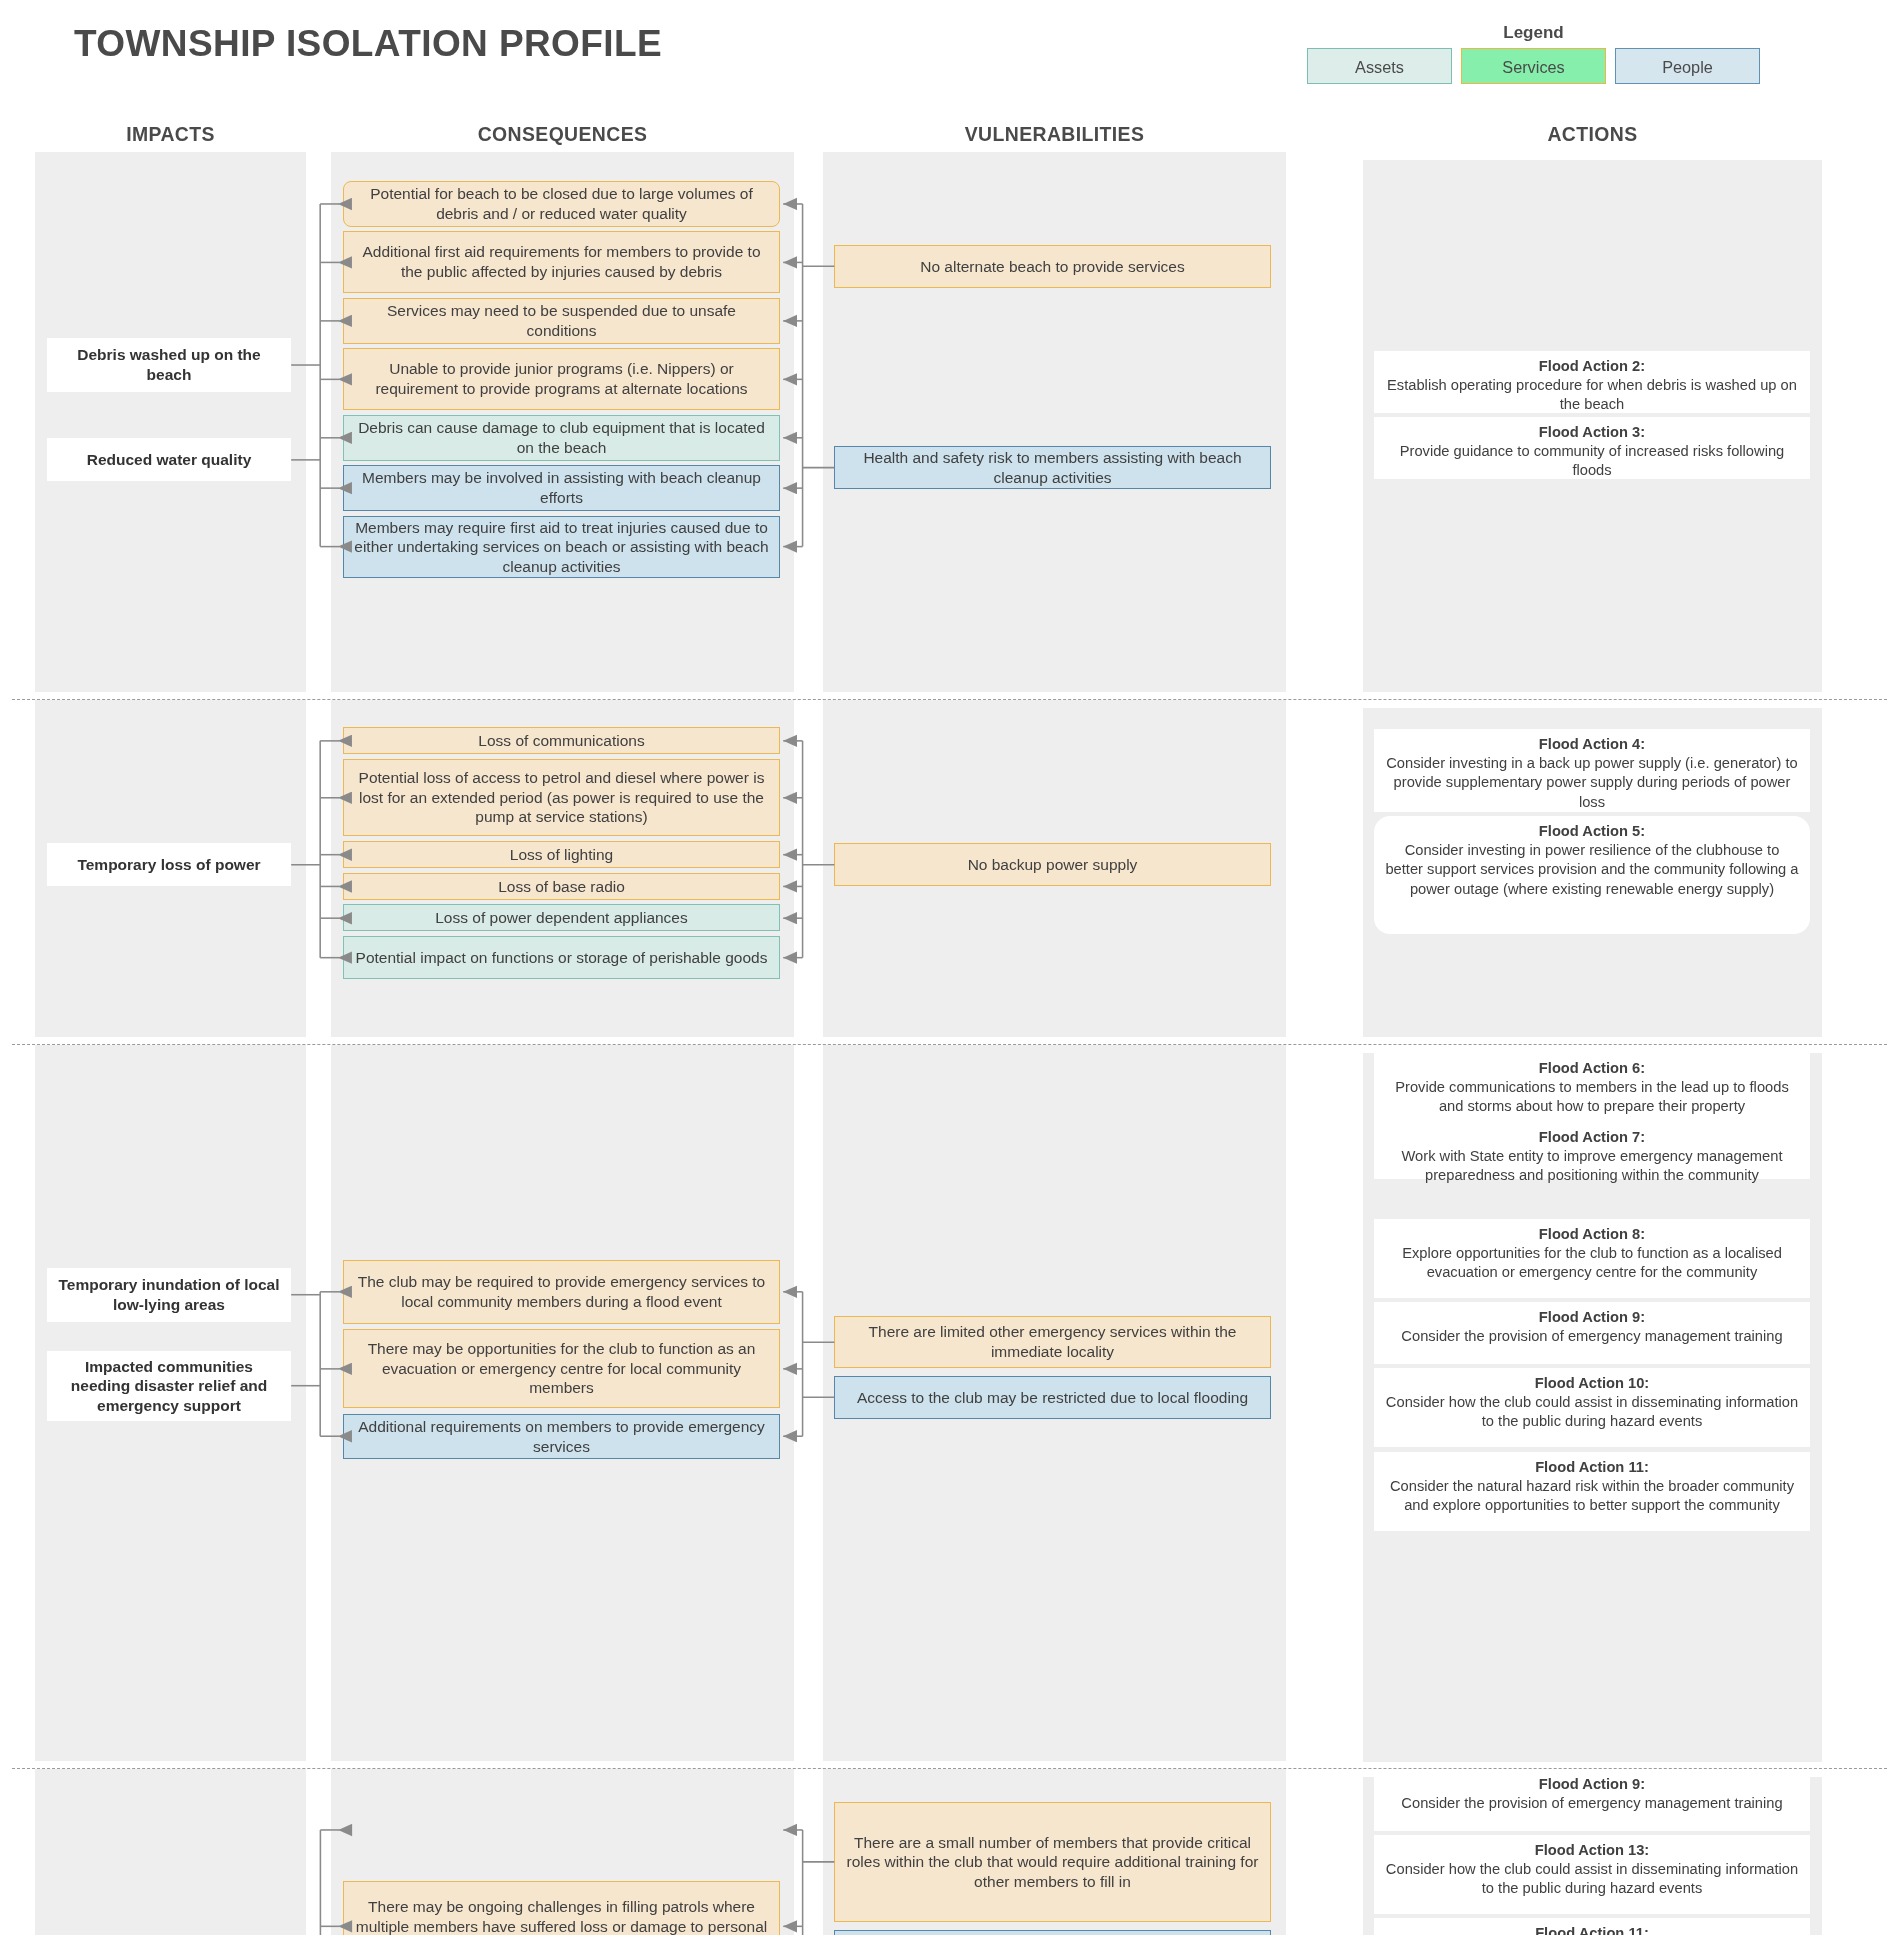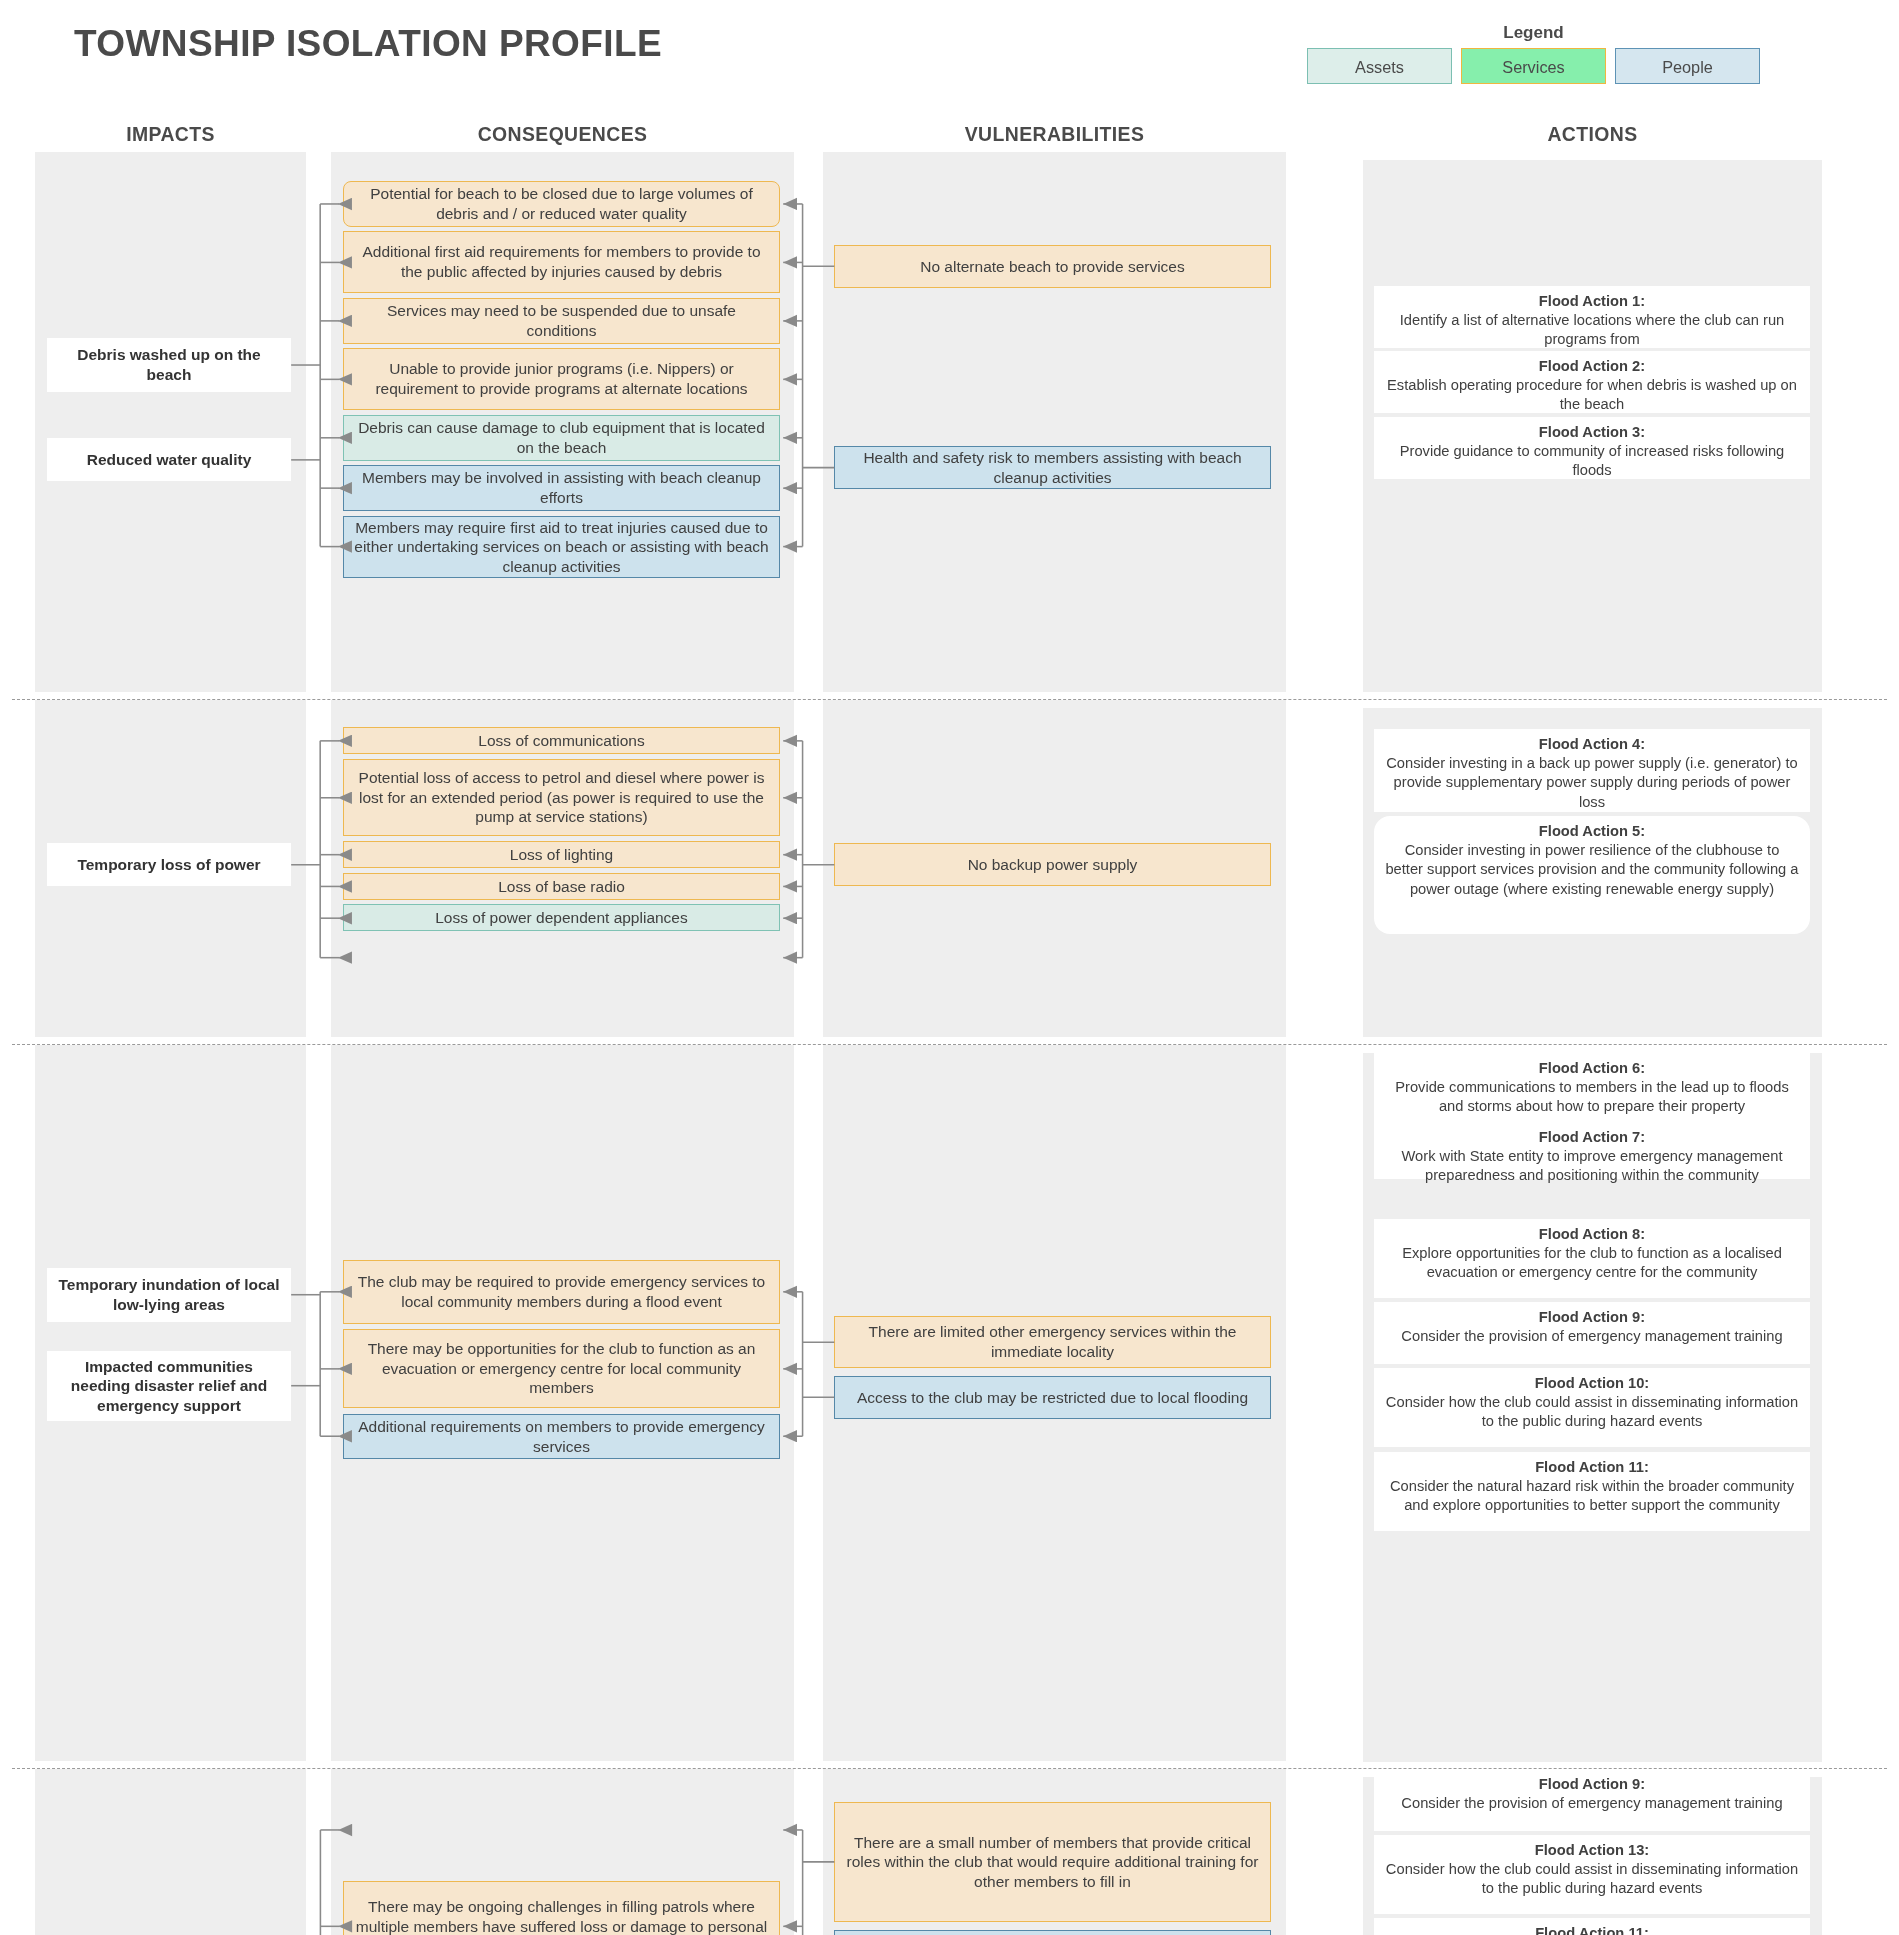--- a/index.html
+++ b/index.html
@@ -122,21 +122,20 @@
       <div class="impact-label" style="left: 47px; top: 286px; width: 244px; height: 43px;">Reduced water quality</div>
       <div class="node n-services" style="left: 343px; top: 29px; width: 437px; height: 46px; border-radius: 8px;">Potential for beach to be closed due to large volumes of debris and / or reduced water quality</div>
       <div class="node n-services" style="left: 343px; top: 79px; width: 437px; height: 62px;">Additional first aid requirements for members to provide to the public affected by  injuries caused by debris</div>
       <div class="node n-services" style="left: 343px; top: 196px; width: 437px; height: 62px;">Unable to provide junior programs (i.e. Nippers) or requirement to provide programs at alternate locations</div>
       <div class="node n-services" style="left: 343px; top: 146px; width: 437px; height: 46px;">Services may need to be suspended due to unsafe conditions</div>
       <div class="node n-assets" style="left: 343px; top: 263px; width: 437px; height: 46px;">Debris can cause damage to club equipment that is located on the beach</div>
       <div class="node n-people" style="left: 343px; top: 313px; width: 437px; height: 46px;">Members may be involved in assisting with beach cleanup efforts</div>
       <div class="node n-people" style="left: 343px; top: 364px; width: 437px; height: 62px;">Members may require first aid to treat injuries caused due to either undertaking services on beach or assisting with beach cleanup activities</div>
       <div class="node n-services" style="left: 834px; top: 93px; width: 437px; height: 43px;">No alternate beach to provide services</div>
       <div class="node n-people" style="left: 834px; top: 294px; width: 437px; height: 43px;">Health and safety risk to members assisting with beach cleanup activities</div>
-      <div class="action-card" style="left: 1374px; top: 134px; width: 436px; height: 62px;"><span class="a-title">Flood Action 1:</span><span>Identify a list of alternative locations where the club can run programs from</span></div>
       <div class="action-card" style="left: 1374px; top: 199px; width: 436px; height: 62px;"><span class="a-title">Flood Action 2:</span><span>Establish operating procedure for when debris is washed up on the beach</span></div>
       <div class="action-card" style="left: 1374px; top: 265px; width: 436px; height: 62px;"><span class="a-title">Flood Action 3:</span><span>Provide guidance to community of increased risks following floods</span></div>
       <svg class="wires" width="1899" height="548" viewBox="0 0 4905 1415">
         <defs>
           <marker id="arrR" markerWidth="10" markerHeight="10" refX="1" refY="4" orient="auto">
             <path d="M0,4 L9,0 L9,8 z" fill="#8a8a8a"></path>
           </marker>
           <marker id="arrL" markerWidth="10" markerHeight="10" refX="9" refY="4" orient="auto">
             <path d="M9,4 L0,0 L0,8 z" fill="#8a8a8a"></path>
           </marker>
@@ -168,20 +167,21 @@
       <div class="panel p-impacts" style="height: 337px;"></div>
       <div class="panel p-consequences" style="height: 337px;"></div>
       <div class="panel p-vulnerabilities" style="height: 337px;"></div>
       <div class="panel p-actions" style="height: 329px; top: 7.7px;"></div>
       <div class="impact-label" style="left: 47px; top: 143px; width: 244px; height: 43px;">Temporary loss of power</div>
       <div class="node n-services" style="left: 343px; top: 27px; width: 437px; height: 27px;">Loss of communications</div>
       <div class="node n-services" style="left: 343px; top: 59px; width: 437px; height: 77px;">Potential loss of access to petrol and diesel where power is lost for an extended period (as power is required to use the pump at service stations)</div>
       <div class="node n-services" style="left: 343px; top: 141px; width: 437px; height: 27px;">Loss of lighting</div>
       <div class="node n-services" style="left: 343px; top: 173px; width: 437px; height: 27px;">Loss of base radio</div>
       <div class="node n-assets" style="left: 343px; top: 204px; width: 437px; height: 27px;">Loss of power dependent appliances</div>
+      <div class="node n-assets" style="left: 343px; top: 236px; width: 437px; height: 43px;">Potential impact on functions or storage of perishable goods</div>
       <div class="node n-services" style="left: 834px; top: 143px; width: 437px; height: 43px;">No backup power supply</div>
       <div class="action-card" style="left: 1374px; top: 29px; width: 436px; height: 83px;"><span class="a-title">Flood Action 4:</span><span>Consider investing in a back up power supply (i.e. generator) to provide supplementary power supply during periods of power loss</span></div>
       <div class="action-card" style="left: 1374px; top: 116px; width: 436px; height: 118px; border-radius: 16px;"><span class="a-title">Flood Action 5:</span><span>Consider investing in power resilience of the clubhouse to better support services provision and the community following a power outage (where existing renewable energy supply)</span></div>
       <svg class="wires" width="1899" height="345" viewBox="0 0 4905 890">
         <defs>
           <marker id="arrR" markerWidth="10" markerHeight="10" refX="1" refY="4" orient="auto">
             <path d="M0,4 L9,0 L9,8 z" fill="#8a8a8a"></path>
           </marker>
           <marker id="arrL" markerWidth="10" markerHeight="10" refX="9" refY="4" orient="auto">
             <path d="M9,4 L0,0 L0,8 z" fill="#8a8a8a"></path>

